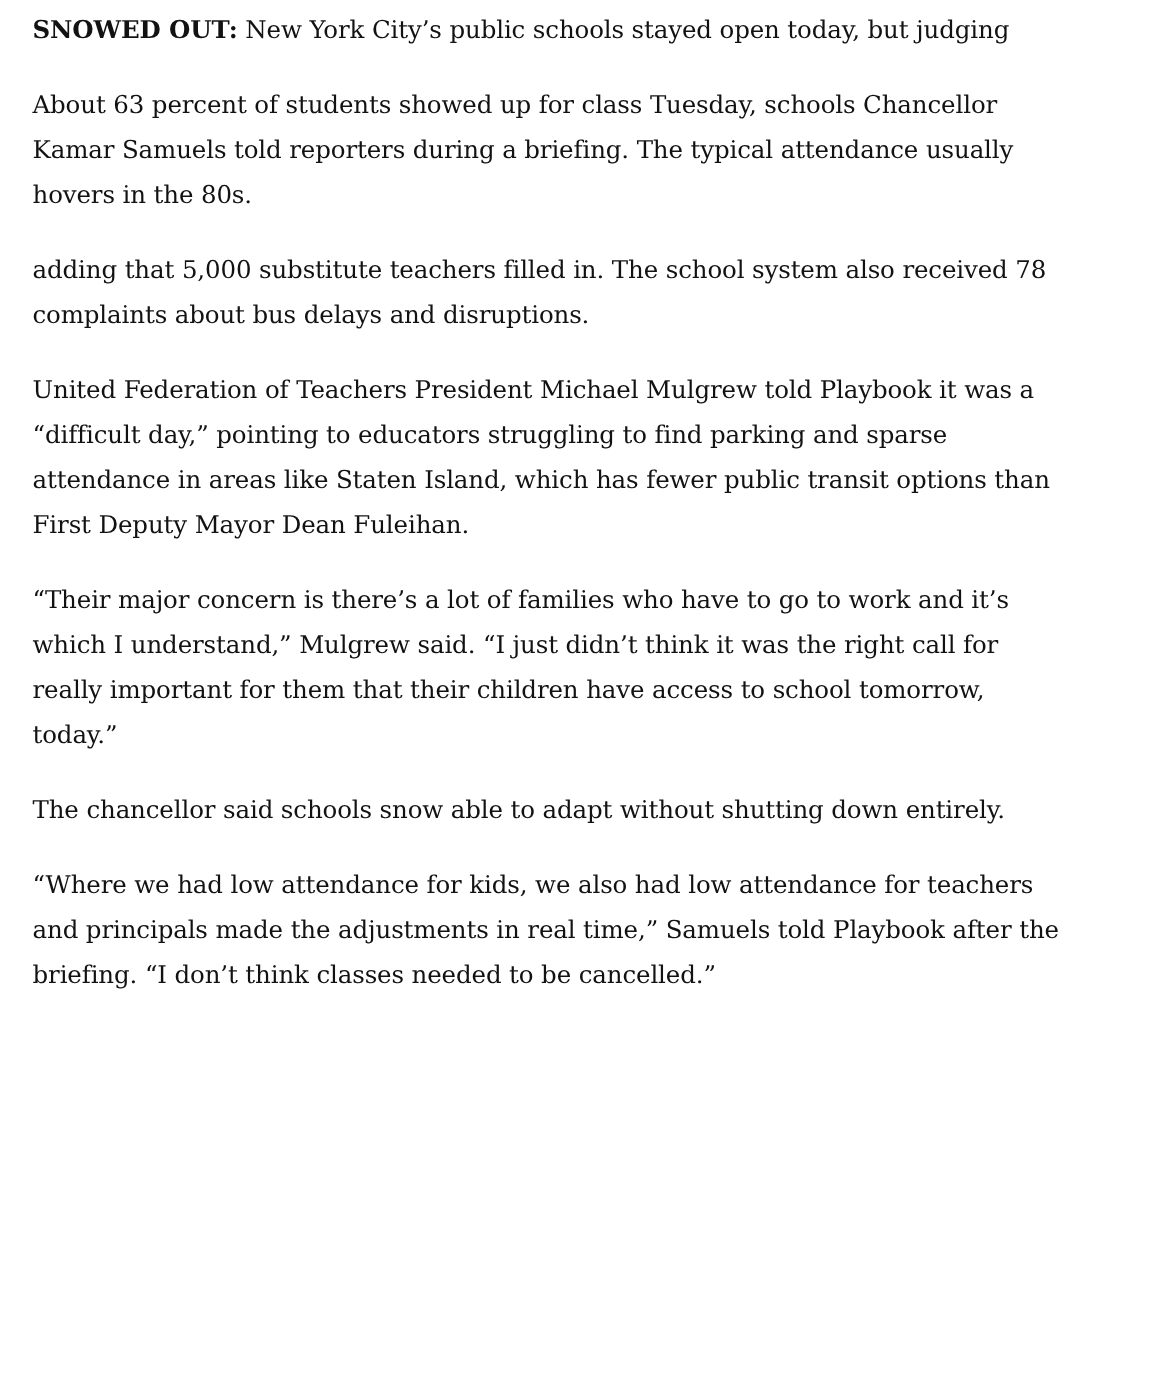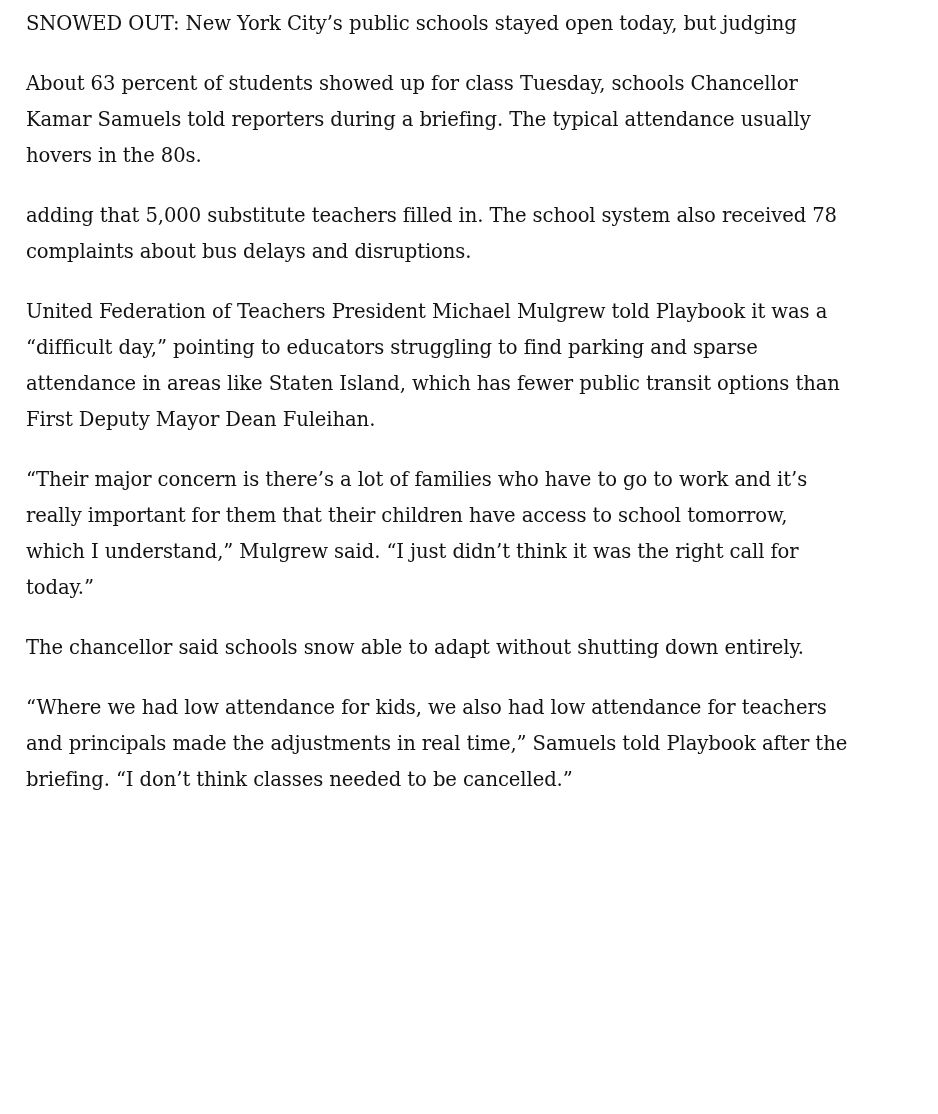--- a/index.html
+++ b/index.html
@@ -7,21 +7,21 @@
   .article {
     position: absolute; left: 26px; top: 6px; width: 900px;
     font-family: "DejaVu Serif", "Liberation Serif", serif;
     font-size: 19.6px;
     line-height: 36px;
     color: #121212;
     letter-spacing: -0.1px;
   }
   .para { margin: 0 0 24px 0; white-space: nowrap; }
   .line { display: block; }
-  .kicker { font-weight: normal; }
+  .kicker { font-weight: bold; }
 </style>
 </head>
 <body>
 
 <div class="article">
 
   <p class="para">
     <span class="line"><span class="kicker">SNOWED OUT:</span><span> New York City’s public schools stayed open today, but judging</span></span>
   </p>
 
@@ -39,22 +39,22 @@
 
   <p class="para">
     <span class="line">United Federation of Teachers President Michael Mulgrew told Playbook it was a</span>
     <span class="line">“difficult day,” pointing to educators struggling to find parking and sparse</span>
     <span class="line">attendance in areas like Staten Island, which has fewer public transit options than</span>
     <span class="line">First Deputy Mayor Dean Fuleihan.</span>
   </p>
 
   <p class="para">
     <span class="line">“Their major concern is there’s a lot of families who have to go to work and it’s</span>
+    <span class="line">which I understand,” Mulgrew said. “I just didn’t think it was the right call for</span>
     <span class="line">really important for them that their children have access to school tomorrow,</span>
-    <span class="line">which I understand,” Mulgrew said. “I just didn’t think it was the right call for</span>
     <span class="line">today.”</span>
   </p>
 
 
   <p class="para">
     <span class="line">The chancellor said schools snow able to adapt without shutting down entirely.</span>
   </p>
 
   <p class="para">
     <span class="line">“Where we had low attendance for kids, we also had low attendance for teachers</span>

